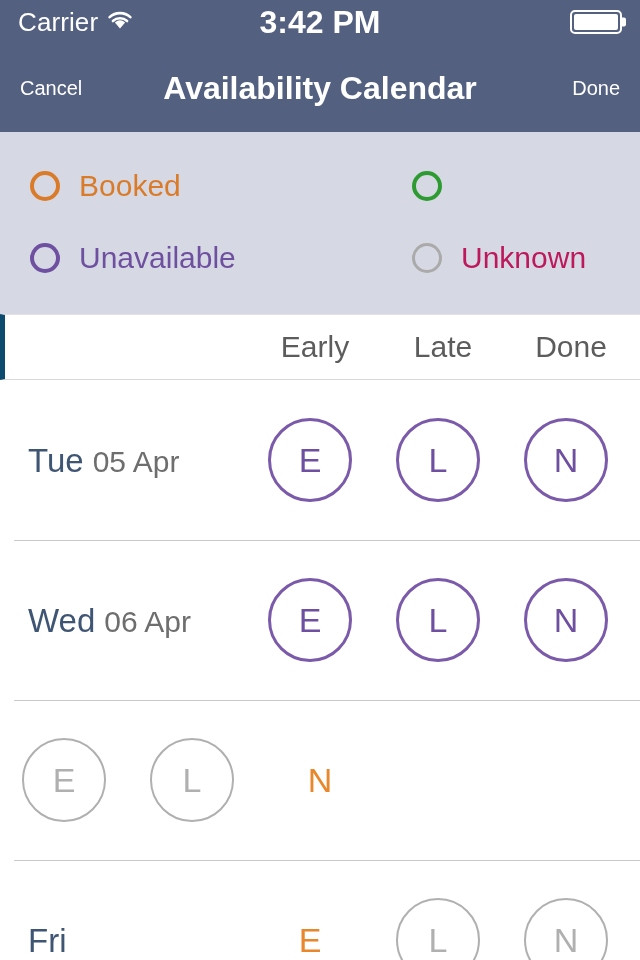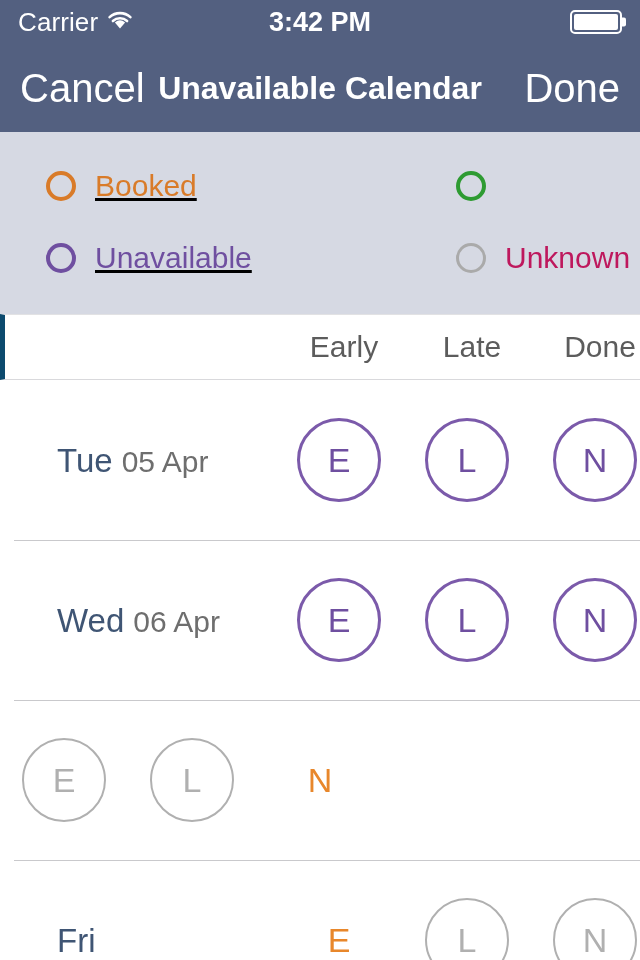--- a/index.html
+++ b/index.html
@@ -35,21 +35,21 @@
     font-size: 26px;
     letter-spacing: 0.1px;
     line-height: 1;
   }
   .wifi-icon { display: block; }
   .status-time {
     position: absolute;
     left: 0;
     right: 0;
     text-align: center;
-    font-size: 27px;
+    font-size: 32px;
     font-weight: bold;
     line-height: 1;
     pointer-events: none;
   }
   .status-right {
     margin-left: auto;
     display: flex;
     align-items: center;
     z-index: 1;
   }
@@ -85,21 +85,21 @@
   .nav-bar {
     height: 88px;
     background: #536080;
     display: flex;
     align-items: center;
     padding: 0 20px;
     box-sizing: border-box;
     position: relative;
   }
   .nav-btn {
-    font-size: 40px;
+    font-size: 20px;
     color: #ffffff;
     line-height: 1;
     z-index: 1;
     background: none;
     border: none;
     padding: 0;
     font-family: inherit;
     cursor: pointer;
   }
   .nav-title {
@@ -124,21 +124,21 @@
   .legend-row {
     display: flex;
     align-items: center;
     height: 72px;
   }
   .legend-item {
     display: flex;
     align-items: center;
     flex: 0 0 auto;
   }
-  .legend-item.col1 { width: 456px; padding-left: 46px; box-sizing: border-box; text-decoration: underline; }
+  .legend-item.col1 { width: 412px; padding-left: 30px; box-sizing: border-box; }
   .legend-item.col2 { padding-left: 0; }
   .legend-ring {
     width: 30px;
     height: 30px;
     border-radius: 50%;
     box-sizing: border-box;
     flex: 0 0 auto;
     margin-right: 19px;
   }
   .legend-label {
@@ -188,21 +188,20 @@
   }
   .day-cell {
     width: 246px;
     flex: 0 0 auto;
     padding-left: 28px;
     box-sizing: border-box;
     display: flex;
     align-items: baseline;
     gap: 9px;
     white-space: nowrap;
-    margin-left: 29px;
   }
   .day-name {
     font-size: 33px;
     color: #3f5574;
     line-height: 1;
   }
   .day-date {
     font-size: 30px;
     color: #6e6e6e;
     line-height: 1;
@@ -248,21 +247,21 @@
   <div class="status-right">
     <span class="battery">
       <span class="battery-fill"></span>
       <span class="battery-nub"></span>
     </span>
   </div>
 </div>
 
 <div class="nav-bar">
   <button class="nav-btn">Cancel</button>
-  <div class="nav-title">Unavailable Calendar</div>
+  <div class="nav-title">Availability Calendar</div>
   <button class="nav-btn nav-spacer">Done</button>
 </div>
 
 <div class="legend" style="background: rgb(214, 217, 227);">
   <div class="legend-row">
     <div class="legend-item col1">
       <span class="legend-ring" style="border: 4px solid rgb(217, 123, 41);"></span>
       <span class="legend-label" style="color: rgb(217, 123, 41);">Booked</span>
     </div>
     <div class="legend-item col2">

